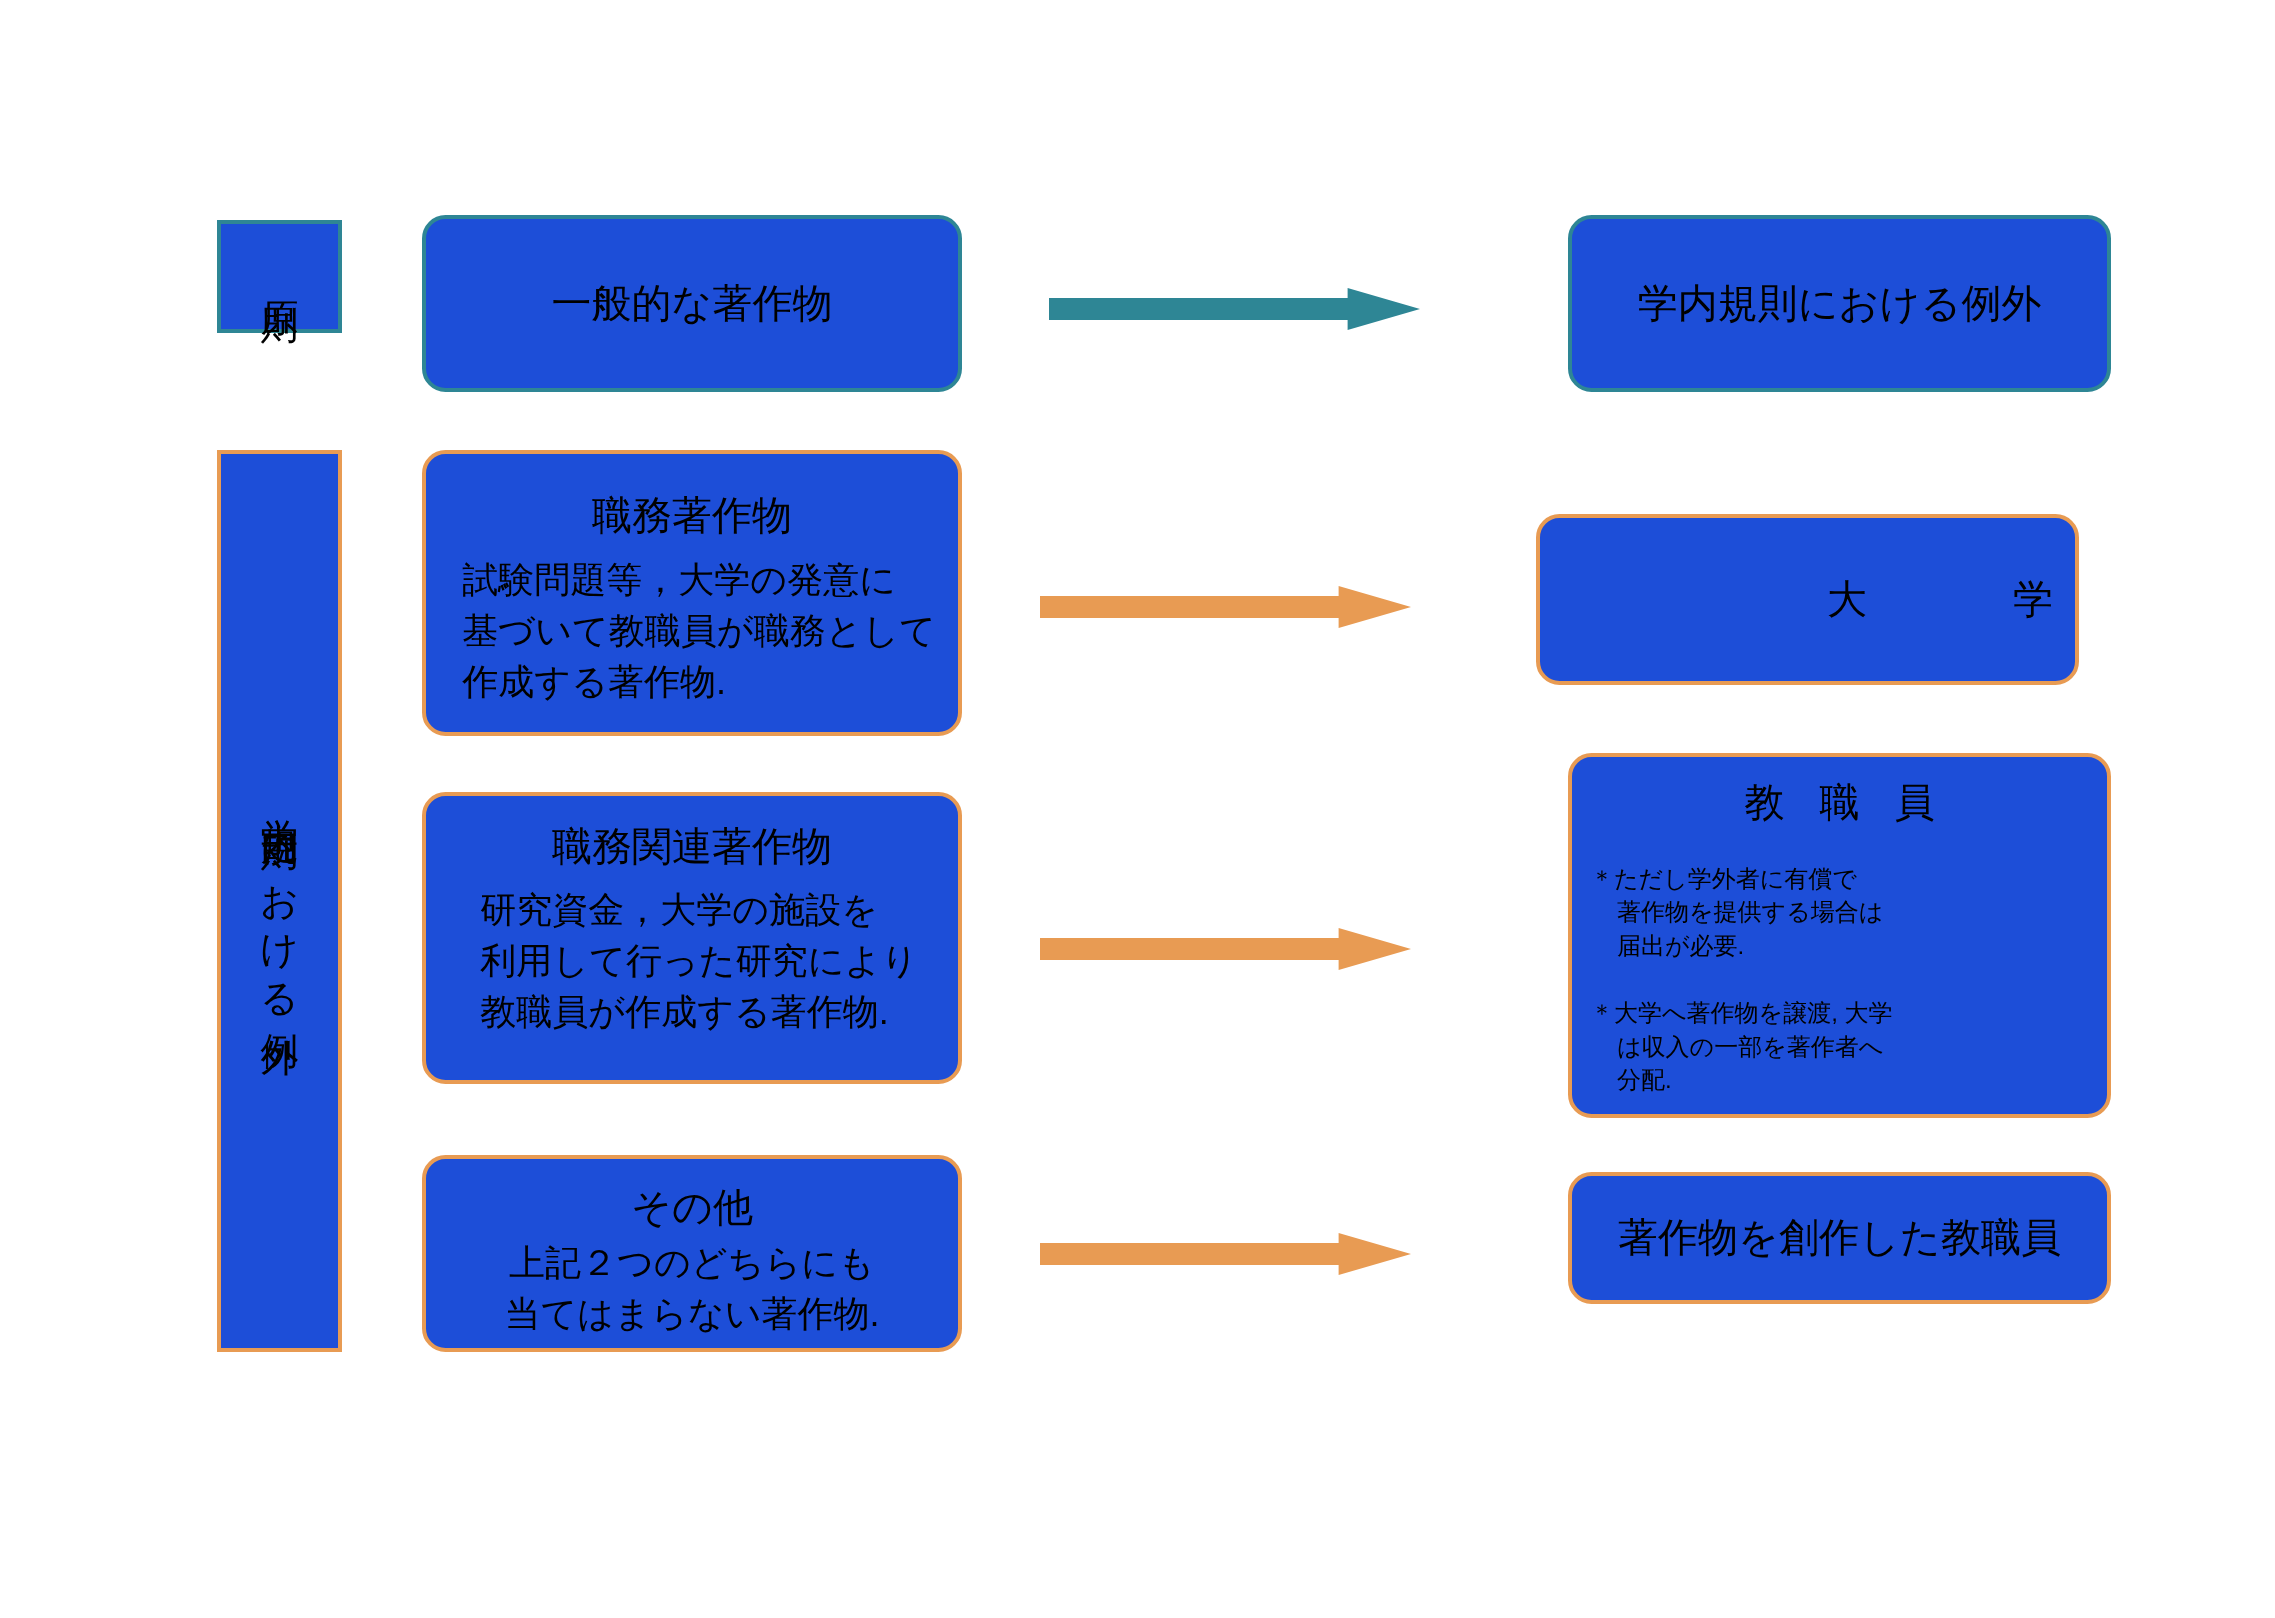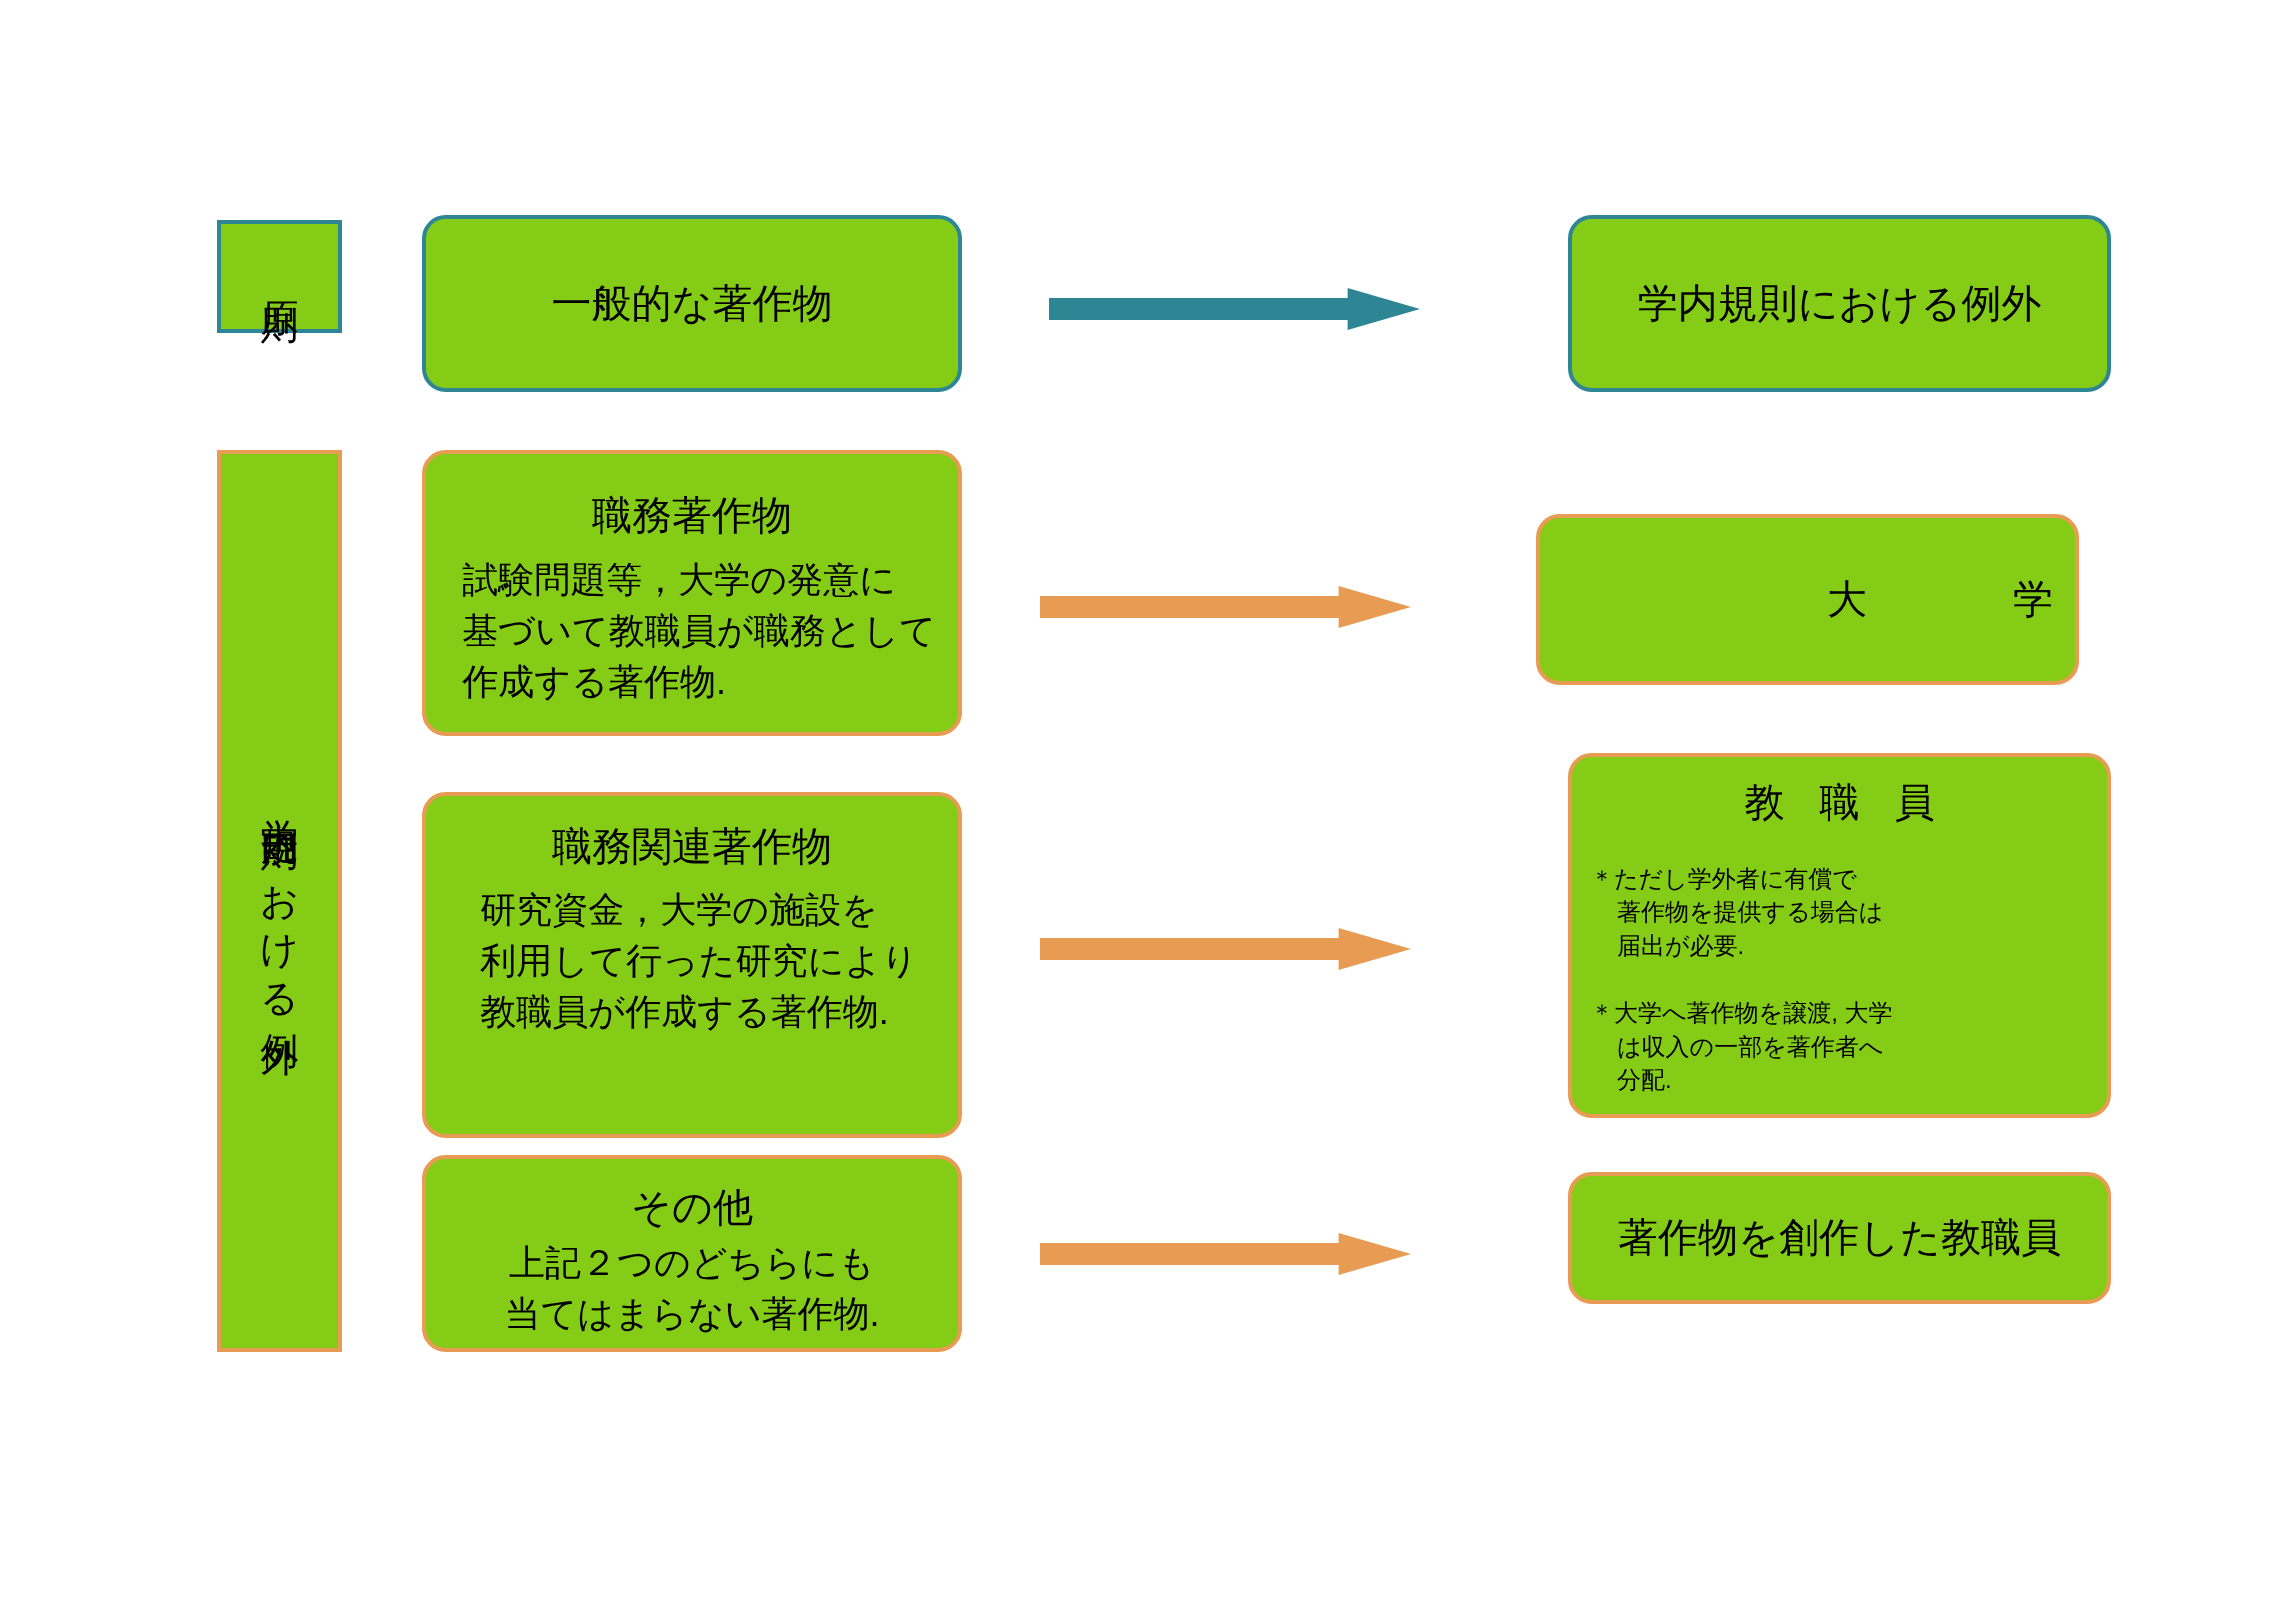--- a/index.html
+++ b/index.html
@@ -18,21 +18,21 @@
     position: relative;
     width: 2276px;
     height: 1618px;
     background: #ffffff;
   }
 
   
   .box {
     position: absolute;
     box-sizing: border-box;
-    background: #84cc16;
+    background: #1d4ed8;
     display: flex;
     flex-direction: column;
     align-items: center;
     justify-content: center;
     text-align: center;
   }
   .rounded { border-radius: 23.5px; }
   .sharp   { border-radius: 0; }
 
   .teal  { border: 4.5px solid #2E8695; }
@@ -133,21 +133,21 @@
   <div class="arrow" style="left:1040px; top:586px; width:371px; height:42px;">
     <svg viewBox="0 0 410 46" preserveAspectRatio="none">
       <polygon points="0,11 330,11 330,0 410,23 330,46 330,35 0,35" fill="#E89B53"></polygon>
     </svg>
   </div>
 
   <div class="box rounded amber" style="left:1536px; top:514px; width:543px; height:171px;align-items:flex-end;">
     <div class="title-line spaced">大　　学</div>
   </div>
 
-  <div class="box rounded amber" style="left:422px; top:792px; width:540px; height:346px; justify-content:flex-start; padding-top:23.5px;">
+  <div class="box rounded amber" style="left:422px; top:792px; width:540px; height:292px; justify-content:flex-start; padding-top:23.5px;">
     <div class="heading">職務関連著作物</div>
     <div class="body-block" style="margin-left:14.5px;">研究資金，大学の施設を
 利用して行った研究により
 教職員が作成する著作物.</div>
   </div>
 
   <div class="arrow" style="left:1040px; top:928px; width:371px; height:42px;">
     <svg viewBox="0 0 410 46" preserveAspectRatio="none">
       <polygon points="0,11 330,11 330,0 410,23 330,46 330,35 0,35" fill="#E89B53"></polygon>
     </svg>

